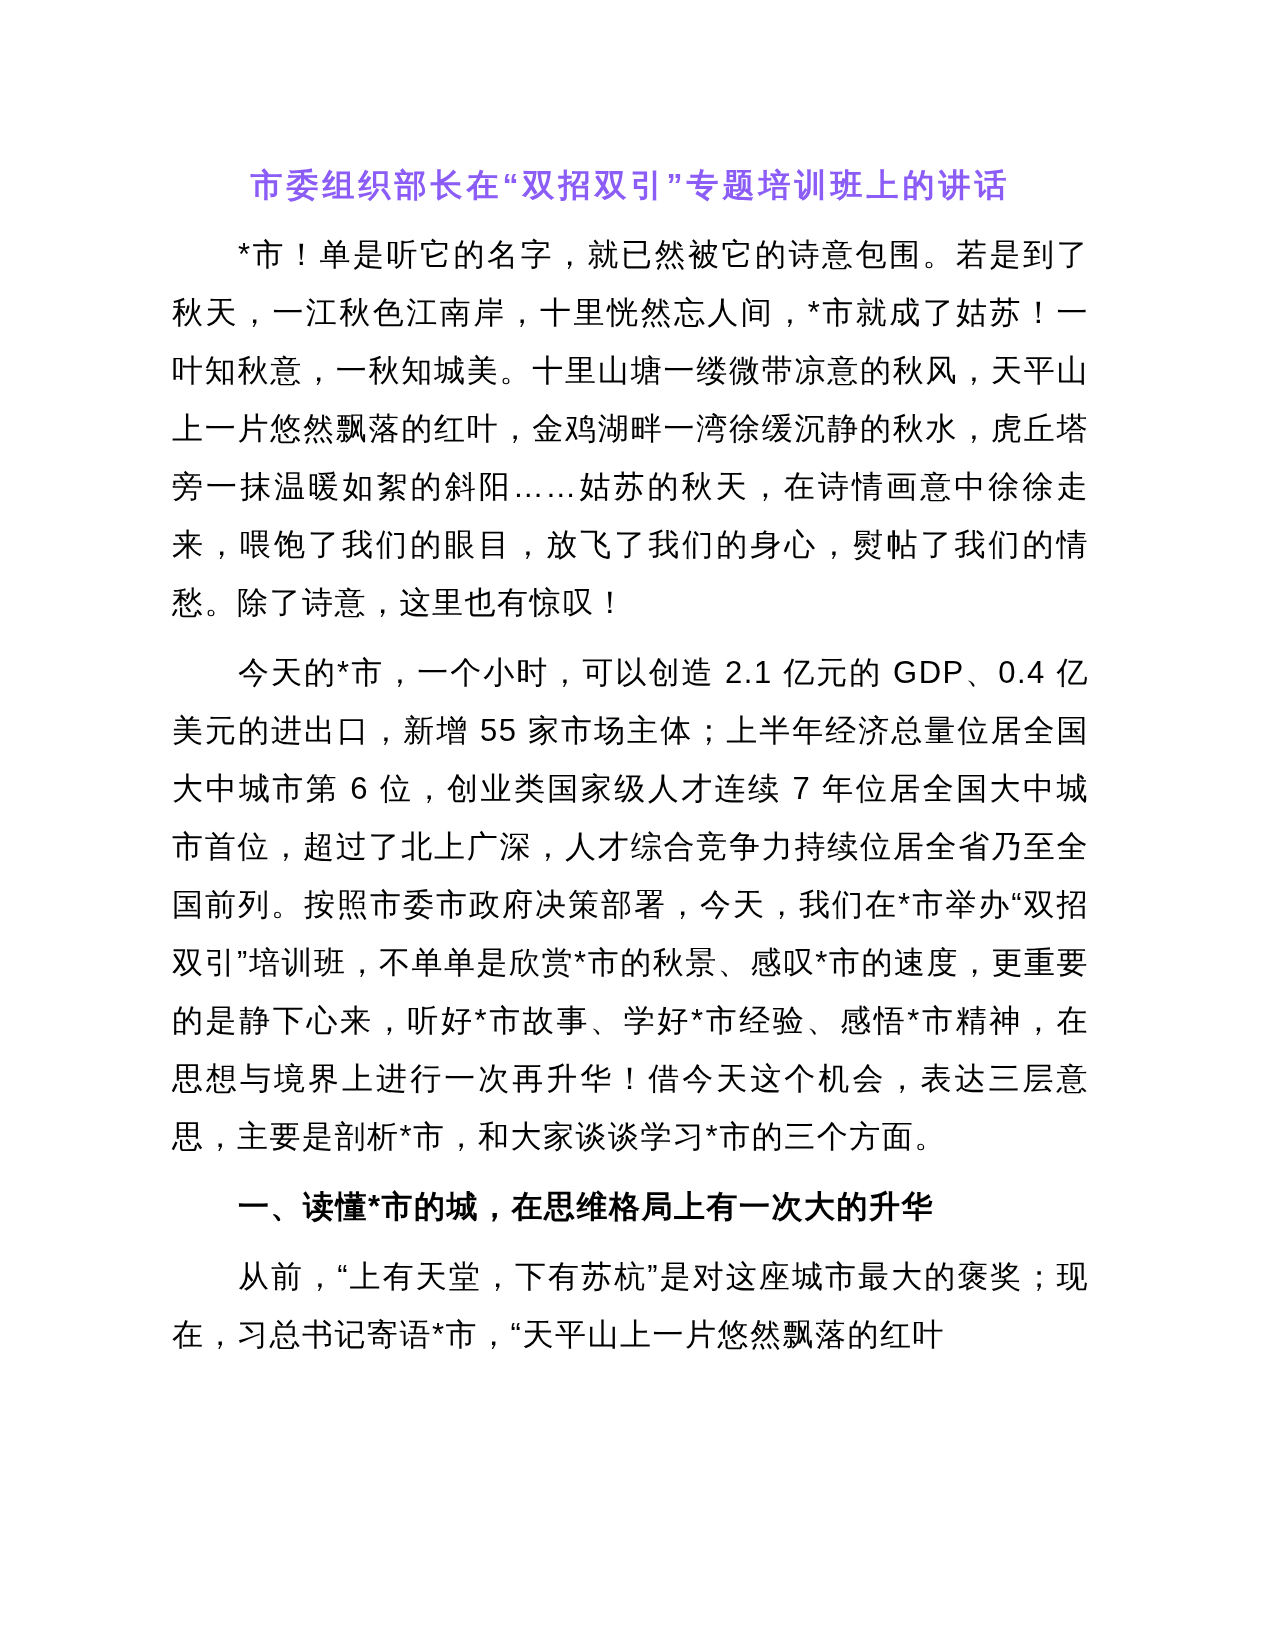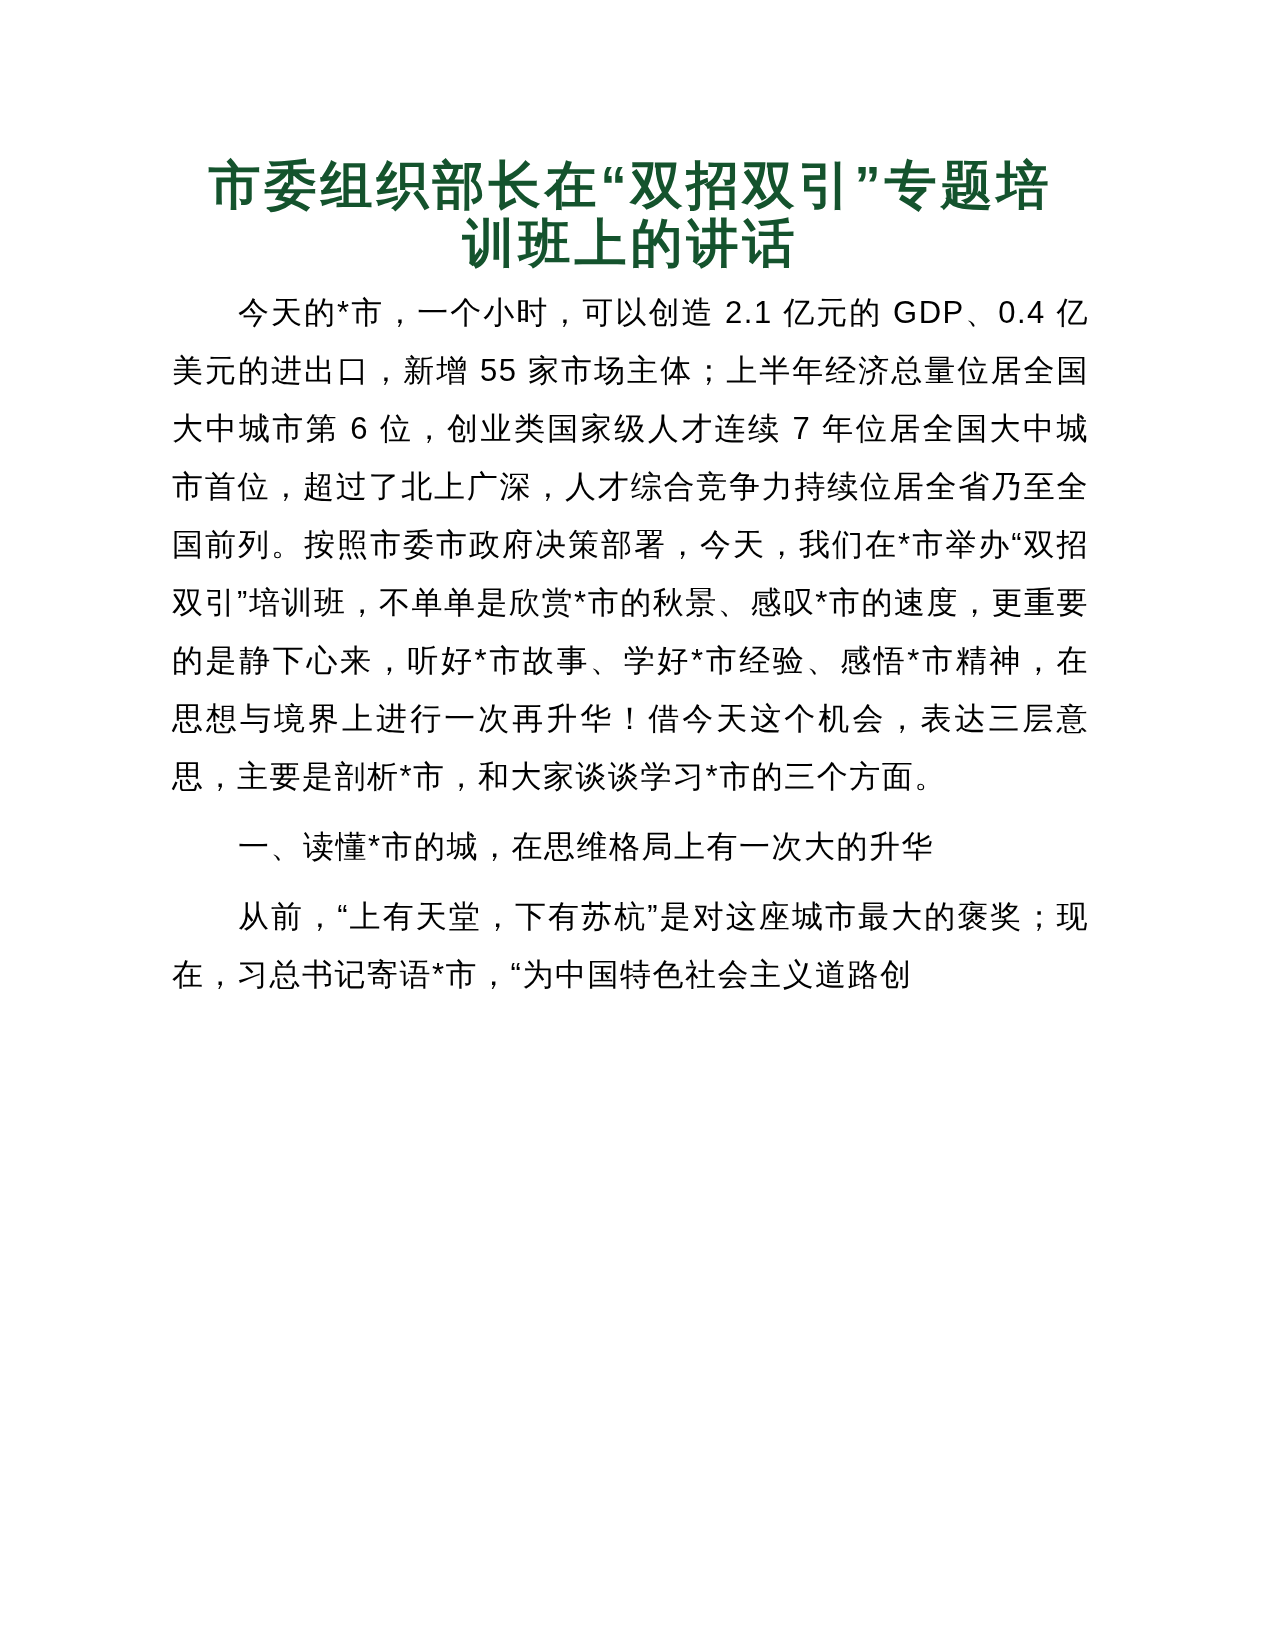--- a/index.html
+++ b/index.html
@@ -13,48 +13,49 @@
     height: 1650px;
     margin: 0 auto;
     background: #ffffff;
     color: #000000;
     box-sizing: border-box;
     padding: 156px 186px 0 172px;
     overflow: hidden;
     font-family: "Liberation Sans", sans-serif;
   }
   .doc-title {
-    font-size: 52px;
+    font-size: 32px;
     font-weight: 600;
     line-height: 58px;
     letter-spacing: 4px;
     text-align: center;
     margin: 0 12px 12px 12px;
-    color: #14532d;
+    color: #8b5cf6;
   }
   .para {
     font-size: 31px;
     font-weight: 400;
     line-height: 58px;
     letter-spacing: 1.5px;
     text-align: justify;
     text-justify: inter-ideograph;
     text-indent: 66px;
     margin: 0 0 12px 0;
     color: #000000;
   }
   .para.section-heading {
-    font-weight: 400;
+    font-weight: 700;
   }
 </style>
 </head>
 <body>
 
 <div class="page">
   <h1 class="doc-title">市委组织部长在“双招双引”专题培训班上的讲话</h1>
 
+  <p class="para">*市！单是听它的名字，就已然被它的诗意包围。若是到了秋天，一江秋色江南岸，十里恍然忘人间，*市就成了姑苏！一叶知秋意，一秋知城美。十里山塘一缕微带凉意的秋风，天平山上一片悠然飘落的红叶，金鸡湖畔一湾徐缓沉静的秋水，虎丘塔旁一抹温暖如絮的斜阳……姑苏的秋天，在诗情画意中徐徐走来，喂饱了我们的眼目，放飞了我们的身心，熨帖了我们的情愁。除了诗意，这里也有惊叹！</p>
 
   <p class="para">今天的*市，一个小时，可以创造 2.1 亿元的 GDP、0.4 亿美元的进出口，新增 55 家市场主体；上半年经济总量位居全国大中城市第 6 位，创业类国家级人才连续 7 年位居全国大中城市首位，超过了北上广深，人才综合竞争力持续位居全省乃至全国前列。按照市委市政府决策部署，今天，我们在*市举办“双招双引”培训班，不单单是欣赏*市的秋景、感叹*市的速度，更重要的是静下心来，听好*市故事、学好*市经验、感悟*市精神，在思想与境界上进行一次再升华！借今天这个机会，表达三层意思，主要是剖析*市，和大家谈谈学习*市的三个方面。</p>
 
   <p class="para section-heading">一、读懂*市的城，在思维格局上有一次大的升华</p>
 
-  <p class="para">从前，“上有天堂，下有苏杭”是对这座城市最大的褒奖；现在，习总书记寄语*市，“为中国特色社会主义道路创</p>
+  <p class="para">从前，“上有天堂，下有苏杭”是对这座城市最大的褒奖；现在，习总书记寄语*市，“天平山上一片悠然飘落的红叶</p>
 </div>
 
 </body></html>

